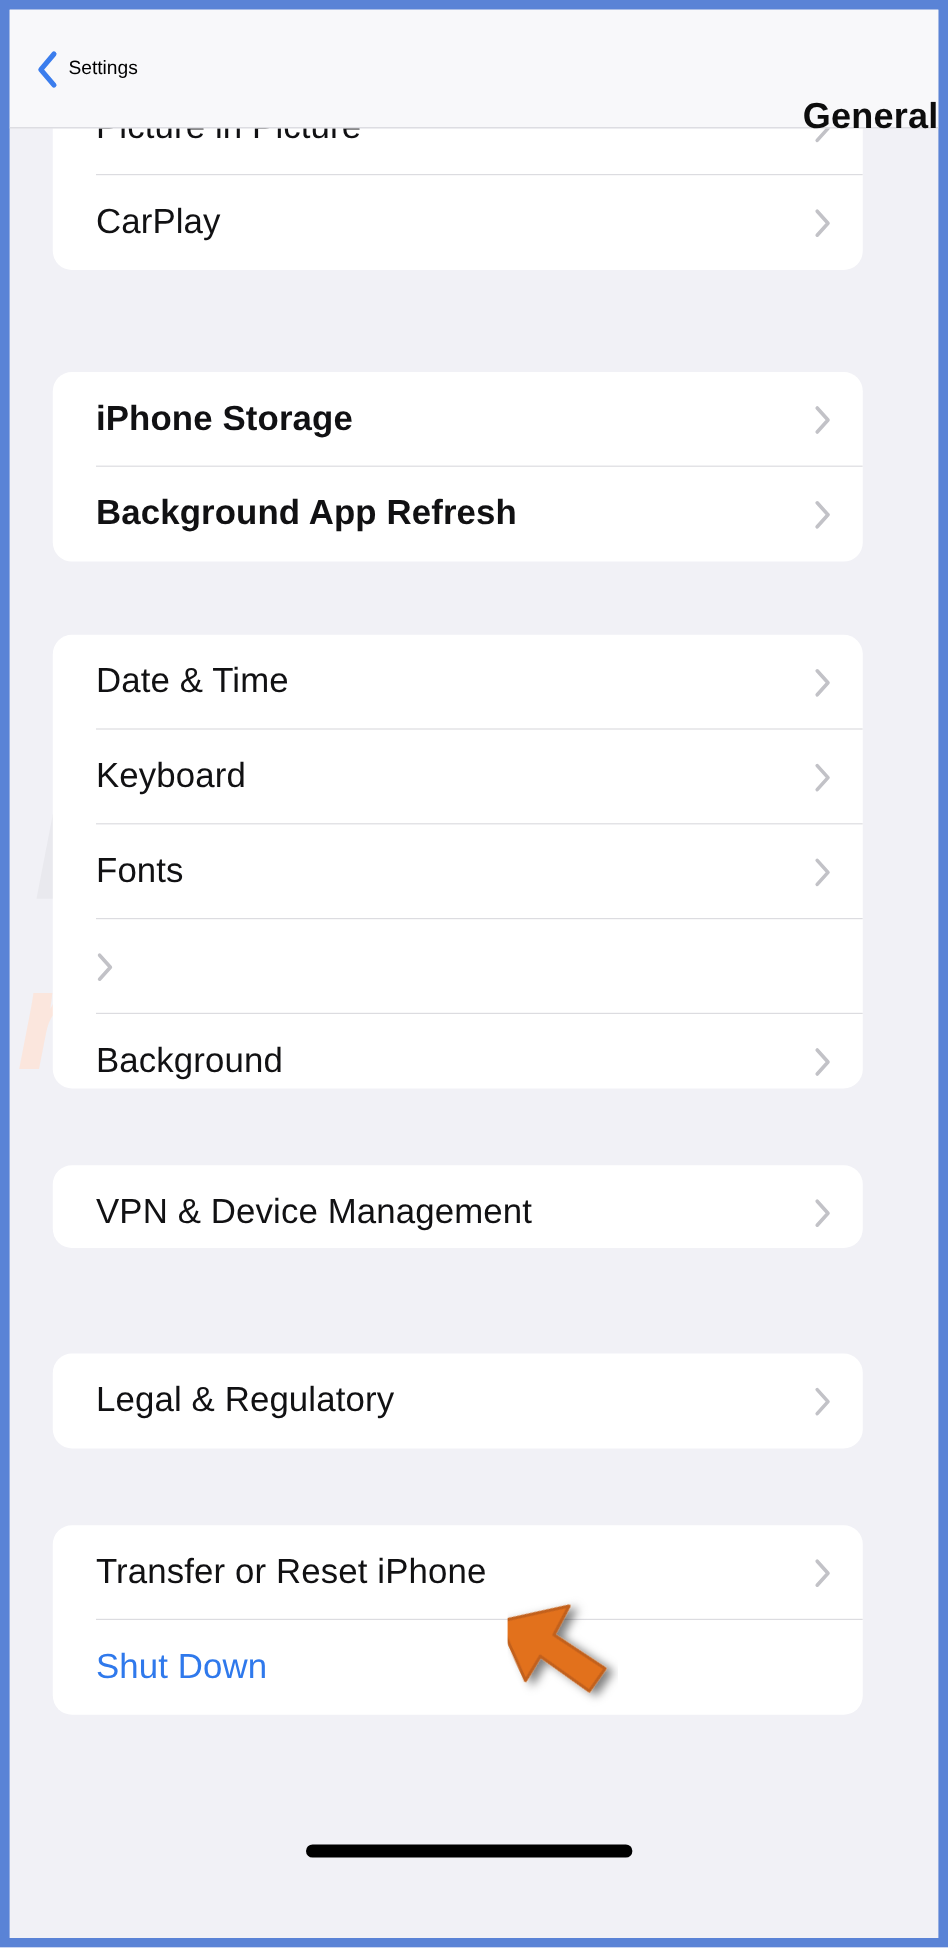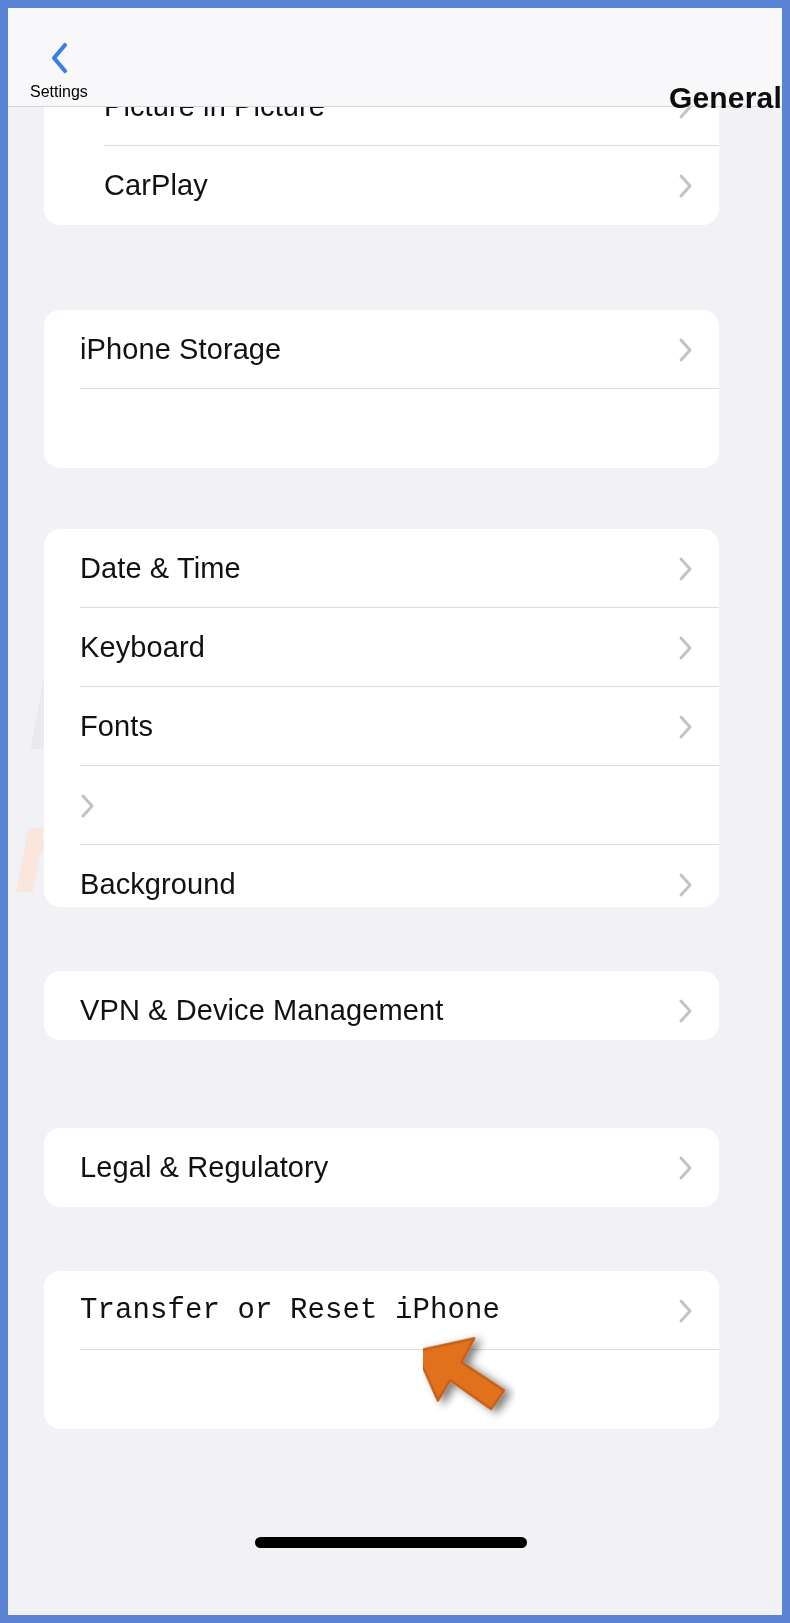--- a/index.html
+++ b/index.html
@@ -87,21 +87,20 @@
     z-index: 5;
   }
   #back-button {
     position: absolute;
     left: 22px;
     top: 34px;
     display: flex;
     align-items: center;
     gap: 9px;
     cursor: pointer;
-    flex-direction: column;
   }
   #back-chevron {
     display: block;
     width: 18px;
     height: 32px;
   }
   #nav-title {
     position: absolute;
     left: 0;
     top: 33px;
@@ -128,21 +127,20 @@
     left: 36px;
     width: 675px;
     background: #ffffff;
     border-radius: 16px;
     overflow: hidden;
   }
   
   .section.clipped-top {
     border-top-left-radius: 0;
     border-top-right-radius: 0;
-    padding-left: 24px;
   }
 
   .row {
     position: relative;
     display: flex;
     align-items: center;
     height: 79px;
     padding: 0 22px 0 36px;
   }
   .row-label {
@@ -224,28 +222,34 @@
             </svg>
             <div class="row-sep"></div>
           </div>
           <div class="row">
             <span class="row-label">CarPlay</span>
             <svg class="chev" viewBox="0 0 15 26">
               <polyline points="3,3 12,13 3,23" fill="none" stroke="#c2c2c7" stroke-width="3" stroke-linecap="round" stroke-linejoin="round"></polyline>
             </svg>
           </div>
         </div>
-        <div class="section" style="top: 203px; height: 158px;">
+        <div class="section" style="top: 203px; height: 158px; font-weight: bold;">
           <div class="row">
             <span class="row-label">iPhone Storage</span>
             <svg class="chev" viewBox="0 0 15 26">
               <polyline points="3,3 12,13 3,23" fill="none" stroke="#c2c2c7" stroke-width="3" stroke-linecap="round" stroke-linejoin="round"></polyline>
             </svg>
             <div class="row-sep"></div>
           </div>
+          <div class="row">
+            <span class="row-label">Background App Refresh</span>
+            <svg class="chev" viewBox="0 0 15 26">
+              <polyline points="3,3 12,13 3,23" fill="none" stroke="#c2c2c7" stroke-width="3" stroke-linecap="round" stroke-linejoin="round"></polyline>
+            </svg>
+          </div>
         </div>
         <div class="section" style="top: 422px; height: 378px;">
           <div class="row">
             <span class="row-label">Date &amp; Time</span>
             <svg class="chev" viewBox="0 0 15 26">
               <polyline points="3,3 12,13 3,23" fill="none" stroke="#c2c2c7" stroke-width="3" stroke-linecap="round" stroke-linejoin="round"></polyline>
             </svg>
             <div class="row-sep"></div>
           </div>
           <div class="row">
@@ -284,27 +288,30 @@
           </div>
         </div>
         <div class="section" style="top: 1021px; height: 79px;">
           <div class="row">
             <span class="row-label">Legal &amp; Regulatory</span>
             <svg class="chev" viewBox="0 0 15 26">
               <polyline points="3,3 12,13 3,23" fill="none" stroke="#c2c2c7" stroke-width="3" stroke-linecap="round" stroke-linejoin="round"></polyline>
             </svg>
           </div>
         </div>
-        <div class="section" style="top: 1164px; height: 158px; font-family: Liberation Mono, monospace;">
+        <div class="section" style="top: 1164px; height: 158px;">
           <div class="row">
             <span class="row-label">Transfer or Reset iPhone</span>
             <svg class="chev" viewBox="0 0 15 26">
               <polyline points="3,3 12,13 3,23" fill="none" stroke="#c2c2c7" stroke-width="3" stroke-linecap="round" stroke-linejoin="round"></polyline>
             </svg>
             <div class="row-sep"></div>
+          </div>
+          <div class="row">
+            <span class="row-label accent">Shut Down</span>
           </div>
         </div>
       </div>
 
     <svg id="cursor" viewBox="0 0 92 100">
       <defs>
         <filter id="cshadow" x="-40%" y="-40%" width="200%" height="200%">
           <feDropShadow dx="4" dy="5" stdDeviation="4" flood-color="#000000" flood-opacity="0.5"></feDropShadow>
         </filter>
       </defs>

